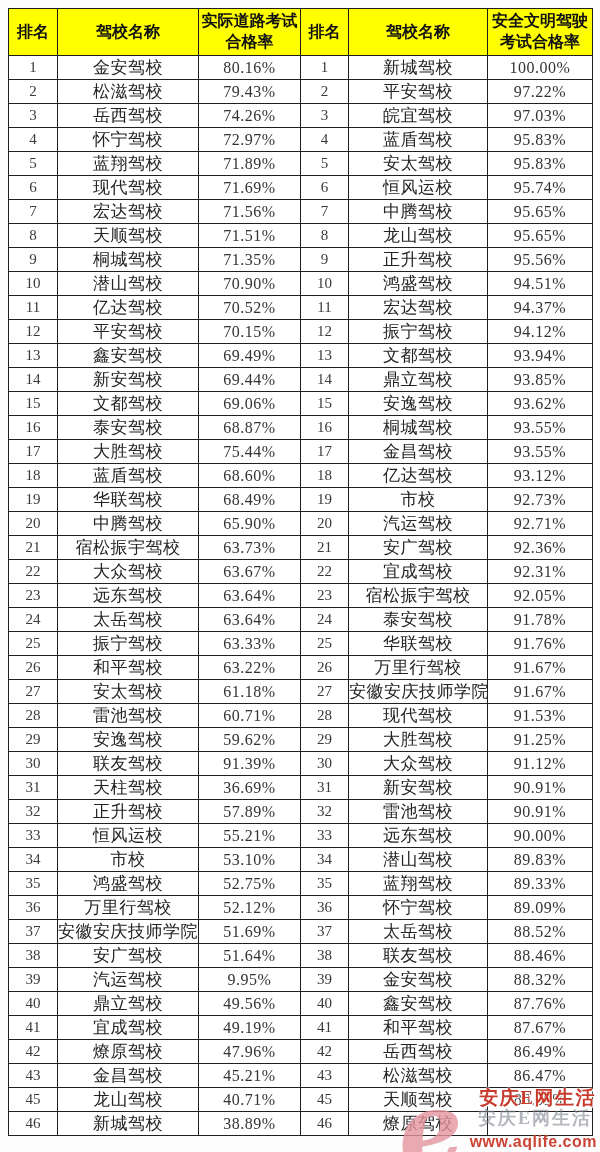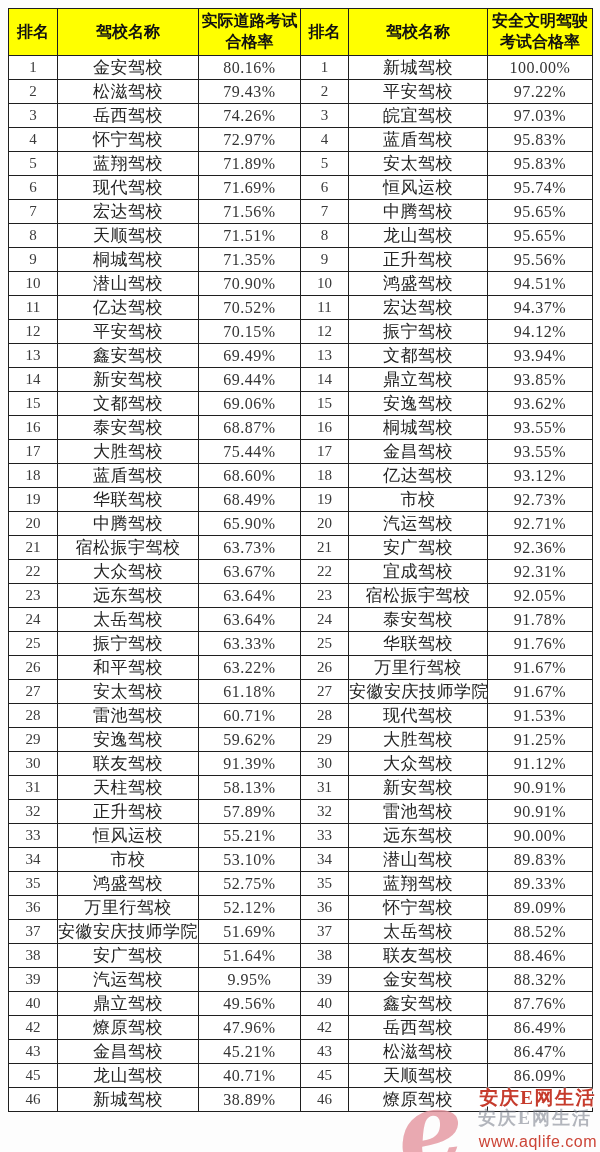--- a/index.html
+++ b/index.html
@@ -72,21 +72,21 @@
     font-size: 19px;
     font-weight: bold;
     color: #c63b2c;
     letter-spacing: 1.5px;
     text-shadow: 0 0 2px #ffffff, 0 0 2px #ffffff, 1px 1px 0 #ffffff;
   }
   .wm-url {
     position: absolute;
     right: 3px; bottom: 1px;
     font-size: 16px;
-    font-weight: normal;
+    font-weight: bold;
     color: #cc4436;
     letter-spacing: 0.5px;
     font-family: "Liberation Sans", "DejaVu Sans", sans-serif;
   }
 </style>
 </head>
 <body>
 
 <table class="rank-table">
   <colgroup>
@@ -350,21 +350,21 @@
         <td class="rank">30</td>
         <td class="school">联友驾校</td>
         <td class="rate">91.39%</td>
         <td class="rank">30</td>
         <td class="school">大众驾校</td>
         <td class="rate">91.12%</td>
       </tr>
       <tr>
         <td class="rank">31</td>
         <td class="school">天柱驾校</td>
-        <td class="rate">58.13%</td>
+        <td class="rate">36.69%</td>
         <td class="rank">31</td>
         <td class="school">新安驾校</td>
         <td class="rate">90.91%</td>
       </tr>
       <tr>
         <td class="rank">32</td>
         <td class="school">正升驾校</td>
         <td class="rate">57.89%</td>
         <td class="rank">32</td>
         <td class="school">雷池驾校</td>
@@ -426,20 +426,28 @@
         <td class="school">金安驾校</td>
         <td class="rate">88.32%</td>
       </tr>
       <tr>
         <td class="rank">40</td>
         <td class="school">鼎立驾校</td>
         <td class="rate">49.56%</td>
         <td class="rank">40</td>
         <td class="school">鑫安驾校</td>
         <td class="rate">87.76%</td>
+      </tr>
+      <tr>
+        <td class="rank">41</td>
+        <td class="school">宜成驾校</td>
+        <td class="rate">49.19%</td>
+        <td class="rank">41</td>
+        <td class="school">和平驾校</td>
+        <td class="rate">87.67%</td>
       </tr>
       <tr>
         <td class="rank">42</td>
         <td class="school">燎原驾校</td>
         <td class="rate">47.96%</td>
         <td class="rank">42</td>
         <td class="school">岳西驾校</td>
         <td class="rate">86.49%</td>
       </tr>
       <tr>

